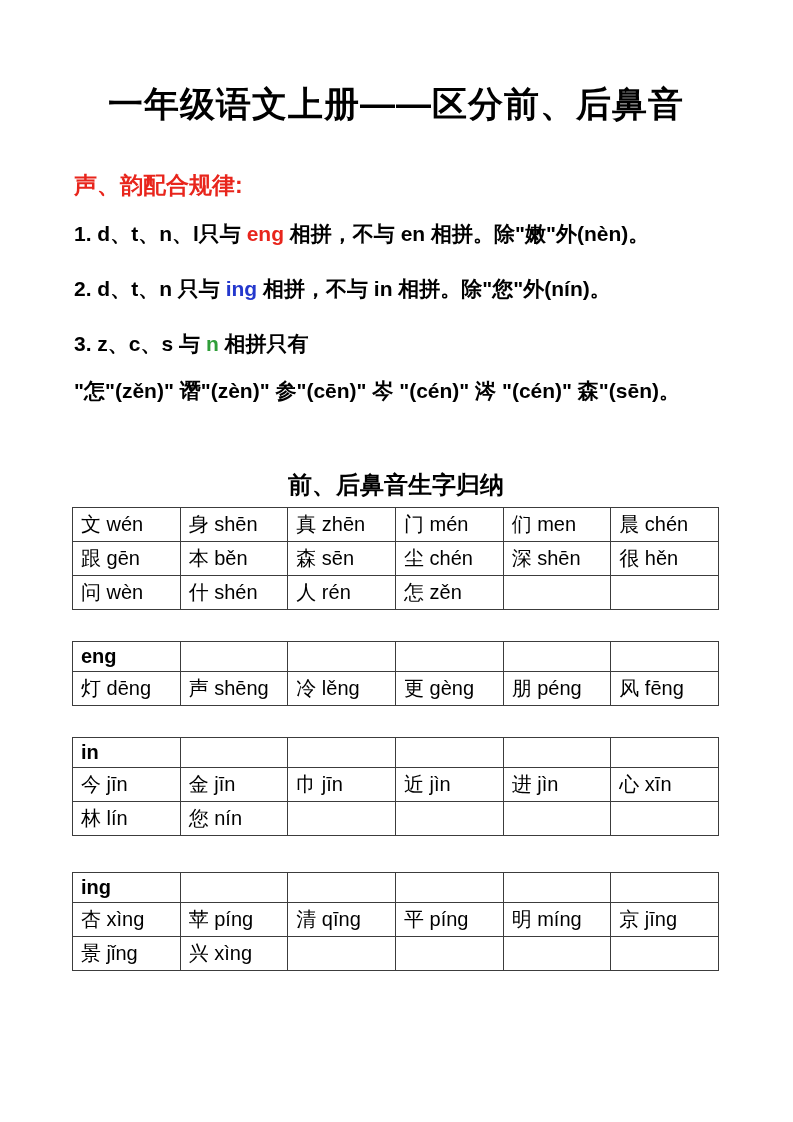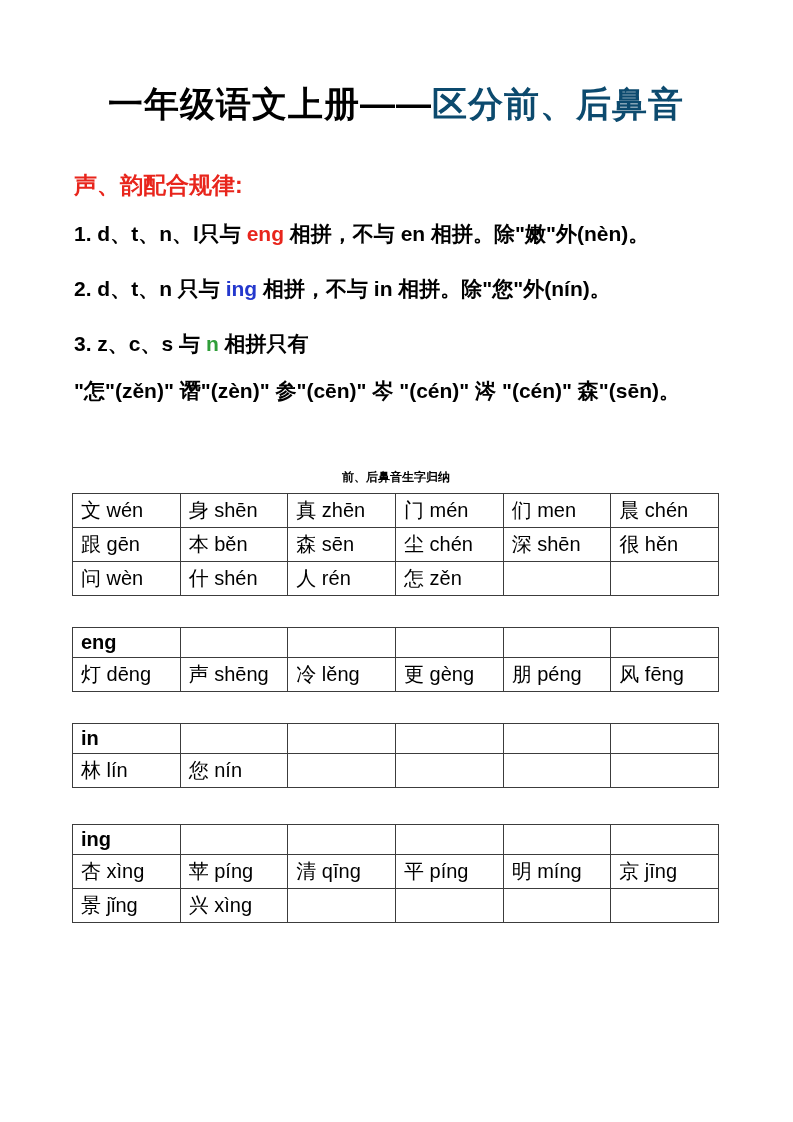--- a/index.html
+++ b/index.html
@@ -3,29 +3,29 @@
 <meta charset="utf-8">
 <style>
   html,body{margin:0;padding:0;background:#ffffff;}
   .page{
     position:relative;width:793px;height:1122px;box-sizing:border-box;
     background:#ffffff;color:#000000;overflow:hidden;
     font-family:"Liberation Sans","DejaVu Sans",sans-serif;
     padding:84px 73px 0 72px;
   }
   .doc-title{margin:0;text-align:center;font-size:35px;line-height:1.15;font-weight:bold;letter-spacing:1px;white-space:nowrap;}
-  .title-accent{color:#0c4a6e;}
+  .title-accent{color:#000000;}
   .section-heading{margin:48px 0 0 2px;font-size:23px;line-height:1.15;font-weight:bold;color:#e8251c;}
   .rule{margin:30px 0 0 2px;font-size:21px;line-height:1.2;font-weight:bold;color:#000;}
   .rule.first{margin-top:22px;}
   .hl-red{color:#e8251c;}
   .hl-blue{color:#2438cd;}
   .hl-green{color:#2f9e39;}
   .example-line{margin:22px 0 0 2px;font-size:21px;line-height:1.2;font-weight:bold;color:#000;}
-  .tables-caption{margin-top:68px;text-align:center;font-size:12px;line-height:1.15;font-weight:bold;color:#000;}
+  .tables-caption{margin-top:68px;text-align:center;font-size:24px;line-height:1.15;font-weight:bold;color:#000;}
   table.vocab{
     width:647px;border-collapse:collapse;table-layout:fixed;
     font-size:20px;color:#000;margin-top:31px;
   }
   table.vocab.first{margin-top:8px;}
   table.vocab td{
     border:1.5px solid #3c3c3c;height:33px;padding:0 2px 0 8px;
     vertical-align:middle;white-space:nowrap;overflow:hidden;
   }
   table.vocab tr.hdr-row td{height:29px;}
@@ -128,20 +128,28 @@
     <tbody>
       <tr class="hdr-row">
         <td class="hdr">in</td>
         <td></td>
         <td></td>
         <td></td>
         <td></td>
         <td></td>
       </tr>
       <tr>
+        <td>今 jīn</td>
+        <td>金 jīn</td>
+        <td>巾 jīn</td>
+        <td>近 jìn</td>
+        <td>进 jìn</td>
+        <td>心 xīn</td>
+      </tr>
+      <tr>
         <td>林 lín</td>
         <td>您 nín</td>
         <td></td>
         <td></td>
         <td></td>
         <td></td>
       </tr>
     </tbody>
   </table>
 

